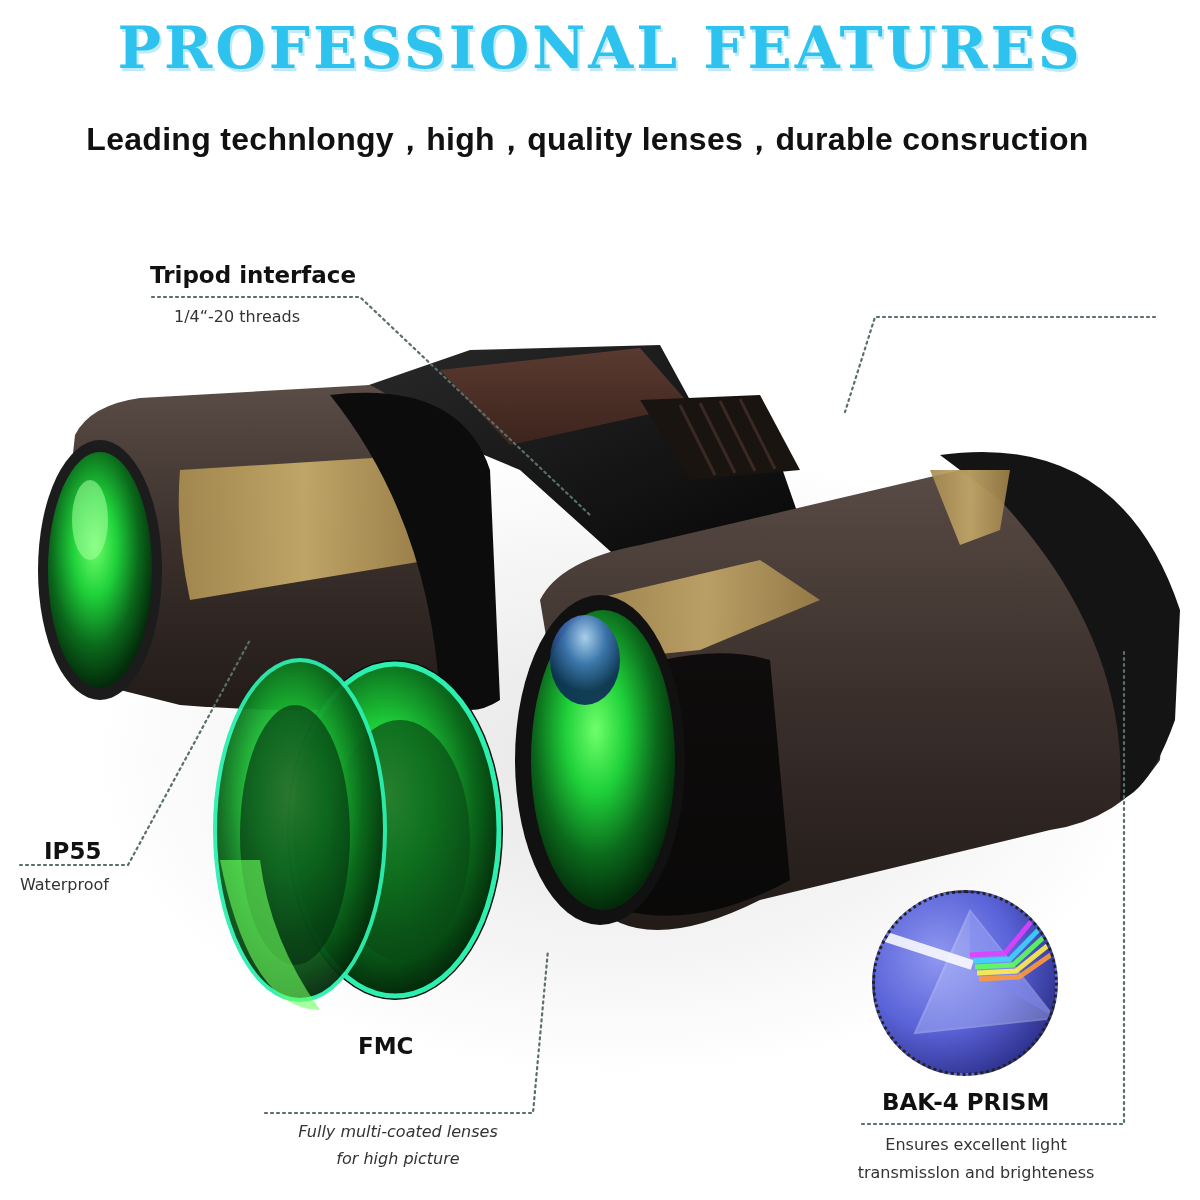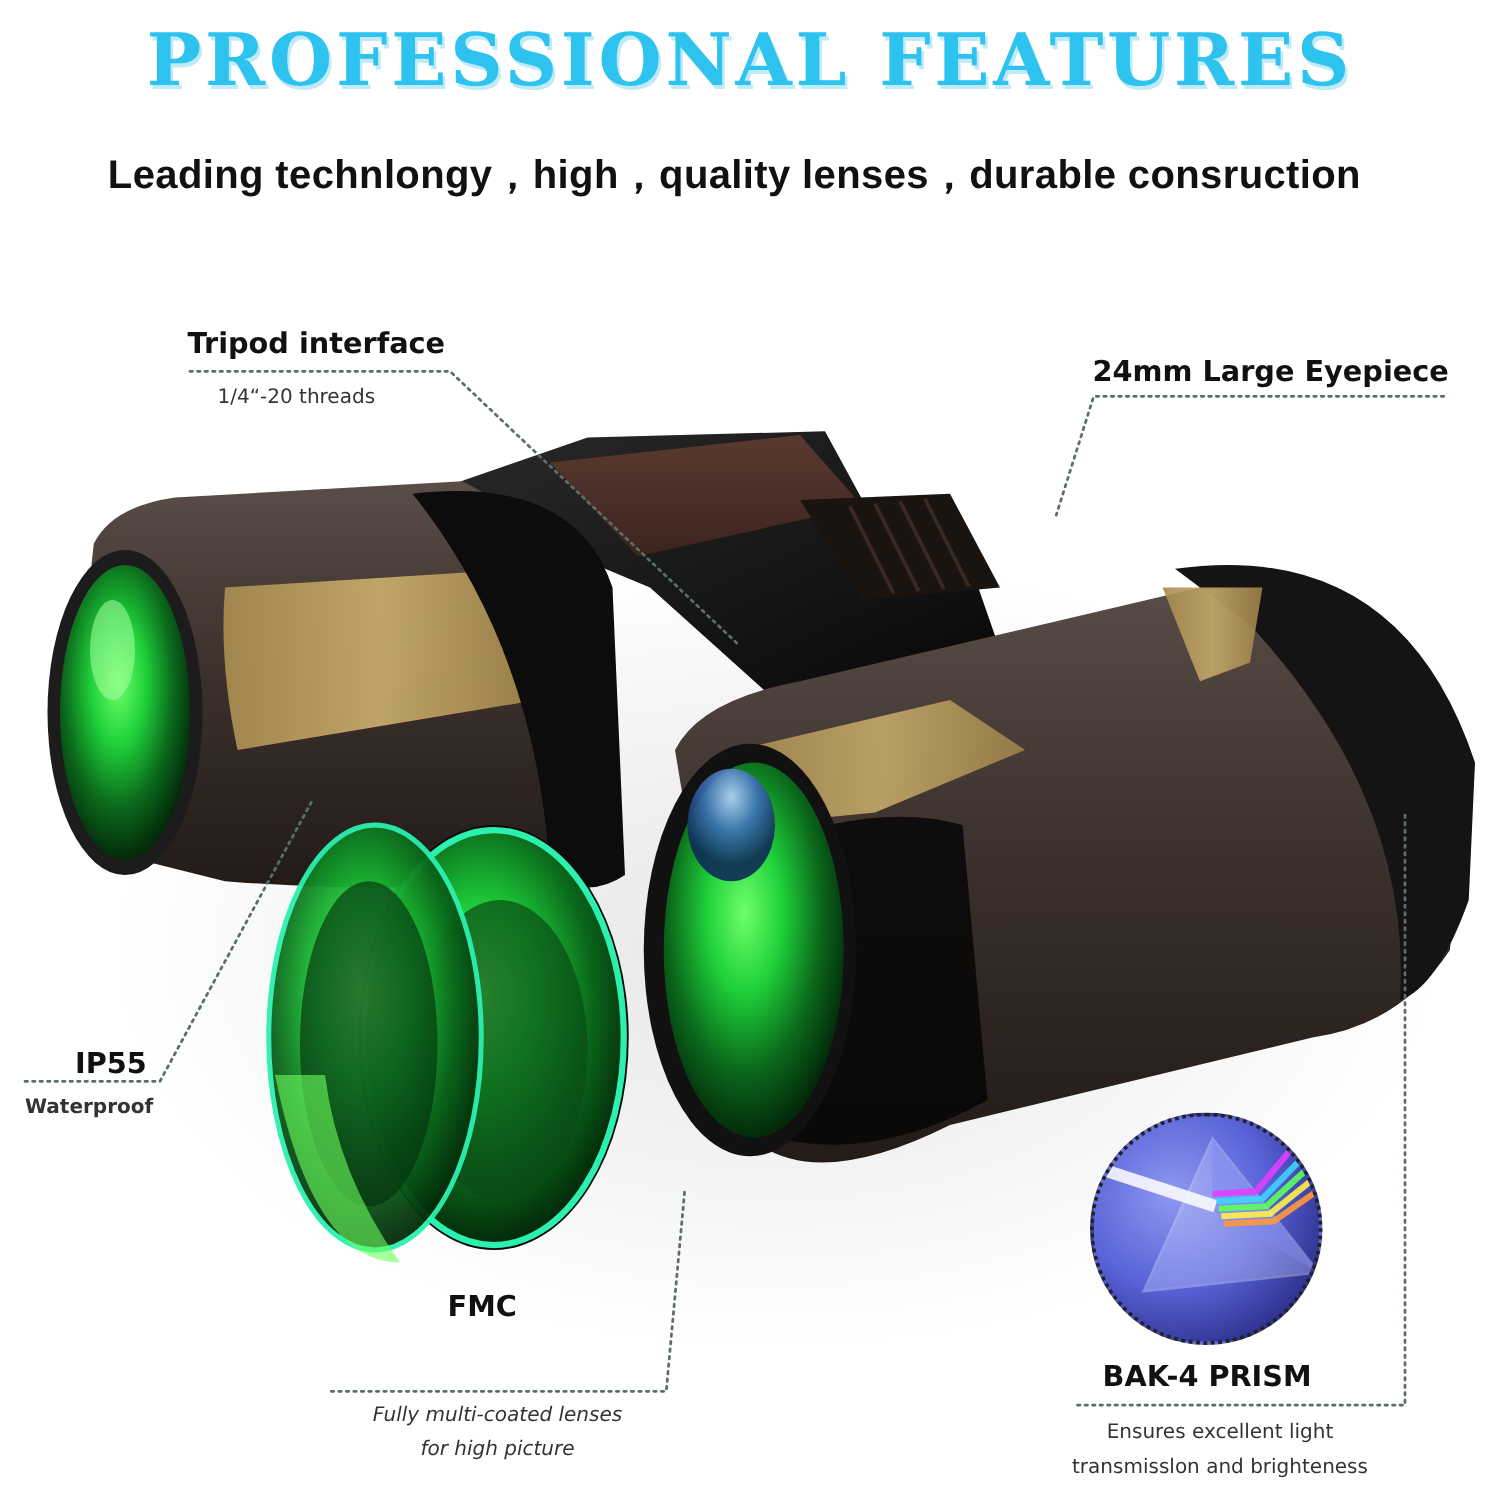--- a/index.html
+++ b/index.html
@@ -127,26 +127,23 @@
       <polyline points="265,1113 533,1113 548,950"></polyline>
       <polyline points="862,1124 1124,1124 1124,652"></polyline>
     </g>
   </svg>
 
   <div class="label" style="left:150px; top:262px;">
     <div class="lbl-main">Tripod interface</div>
   </div>
   <div class="label lbl-sub" style="left:174px; top:307px;">1/4“-20 threads</div>
 
-  <div class="label" style="left:874px; top:285px;">
-    <div class="lbl-main">24mm Large Eyepiece</div>
-  </div>
 
-  <div class="label lbl-main" style="left:60px; top:838px;text-align:center;">IP55</div>
-  <div class="label lbl-sub" style="left:20px; top:875px;font-weight:bold;">Waterproof</div>
+  <div class="label lbl-main" style="left:44px; top:838px;text-align:center;">IP55</div>
+  <div class="label lbl-sub" style="left:20px; top:875px;">Waterproof</div>
 
   <div class="label lbl-main" style="left:358px; top:1033px;">FMC</div>
   <div class="label lbl-sub" style="left:240px; top:1118px; width:316px; text-align:center; line-height:27px;font-style:italic;">
     <div>Fully multi-coated lenses</div>
     <div>for high picture</div>
   </div>
 
   <div class="label lbl-main" style="left:882px; top:1089px;">BAK-4 PRISM</div>
   <div class="label lbl-sub" style="left:816px; top:1131px; width:320px; text-align:center; line-height:28px;">
     <div>Ensures excellent light</div>

